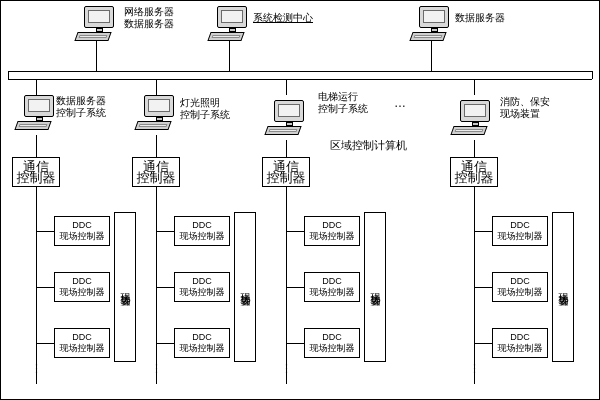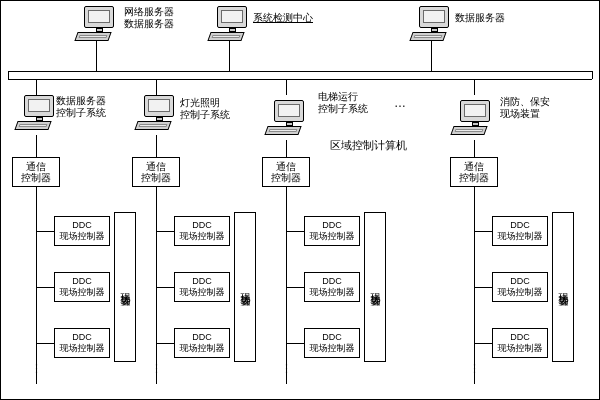--- a/index.html
+++ b/index.html
@@ -50,21 +50,21 @@
   
   .h{position:absolute;height:0;border-top:1px solid #000;}
   .v{position:absolute;width:0;border-left:1px solid #000;}
 
   
   .box{
     position:absolute;
     border:1px solid #000;
     background:#fff;
     box-sizing:border-box;
-    font-size:10px;
+    font-size:13px;
     line-height:11px;
     text-align:center;
     color:#000;
     display:flex;align-items:center;justify-content:center;
     white-space:pre;
   }
   .box.ddc{font-size:9px;}
   .box.dev{
     writing-mode:vertical-rl;
     text-orientation:upright;

